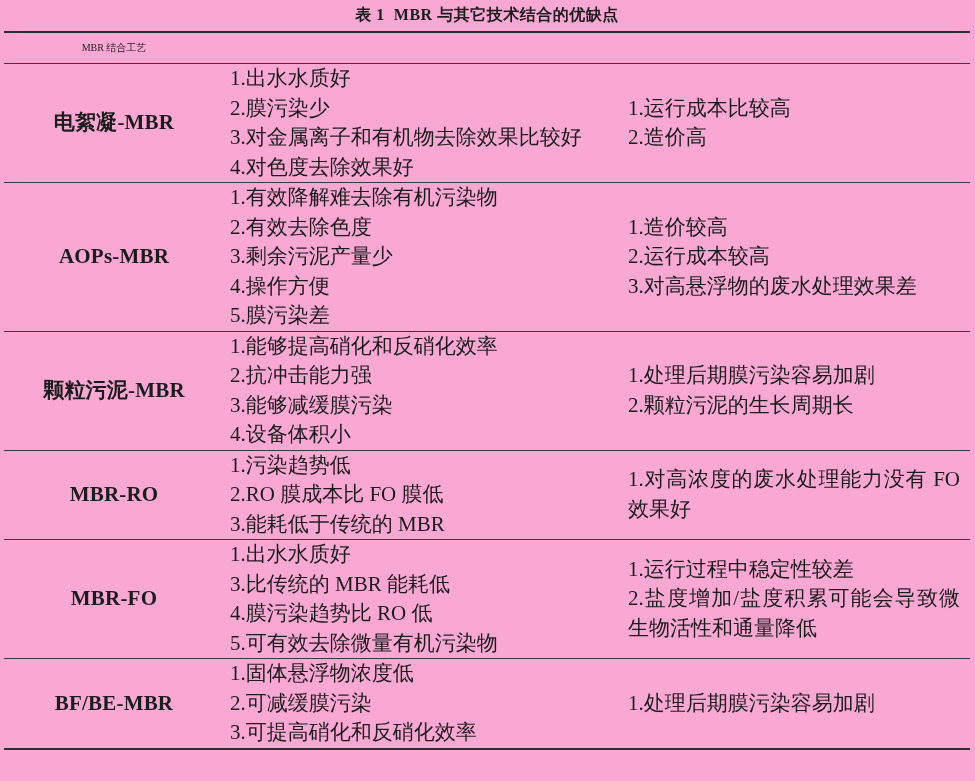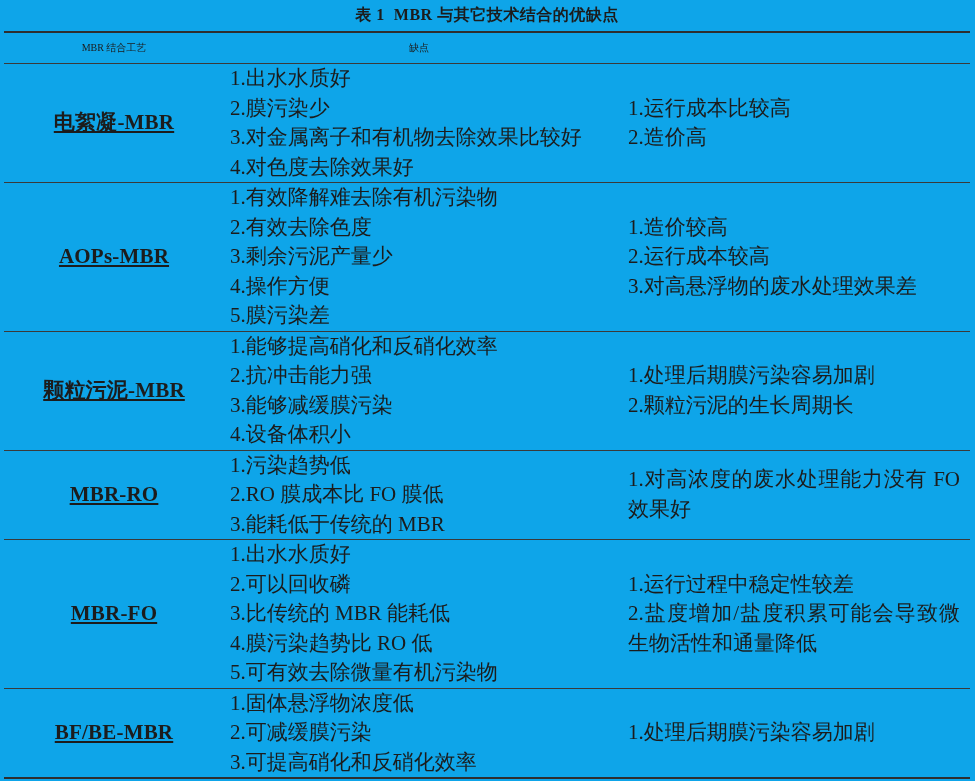--- a/index.html
+++ b/index.html
@@ -5,21 +5,21 @@
   html, body {
     margin: 0;
     padding: 0;
     background: #ffffff;
     font-family: "Liberation Serif", "DejaVu Serif", serif;
     color: #1c1c1c;
   }
   .page {
     width: 975px;
     height: 781px;
-    background: #0ea5e9;
+    background: #f9a8d4;
     box-sizing: border-box;
     padding: 0 5px 0 4px;
     overflow: hidden;
   }
   .table-title {
     height: 31px;
     padding-top: 5px;
     box-sizing: border-box;
     text-align: center;
     font-weight: bold;
@@ -50,36 +50,34 @@
     display: flex;
     flex-direction: column;
     justify-content: center;
     font-size: 21px;
     line-height: 29.5px;
   }
   .col-process-cell {
     align-items: center;
     font-weight: bold;
     letter-spacing: 0.2px;
-    text-decoration: underline;
   }
   .col-adv-cell { padding-left: 6px; }
   .col-dis-cell { padding-left: 14px; padding-right: 10px; }
   .item { text-align: justify; }
 </style>
 </head>
 <body>
 
 <div class="page">
   <div class="table-title">表 1  MBR 与其它技术结合的优缺点</div>
 
   <div class="mbr-table">
     <div class="thead">
       <div class="th">MBR 结合工艺</div>
-      <div class="th">缺点</div>
     </div>
     <div id="table-body">
         <div class="trow">
           <div class="td col-process-cell">电絮凝-MBR</div>
           <div class="td col-adv-cell">
             <div class="item">1.出水水质好</div>
             <div class="item">2.膜污染少</div>
             <div class="item">3.对金属离子和有机物去除效果比较好</div>
             <div class="item">4.对色度去除效果好</div>
           </div>
@@ -124,21 +122,20 @@
             <div class="item">3.能耗低于传统的 MBR</div>
           </div>
           <div class="td col-dis-cell">
             <div class="item">1.对高浓度的废水处理能力没有 FO 效果好</div>
           </div>
         </div>
         <div class="trow">
           <div class="td col-process-cell">MBR-FO</div>
           <div class="td col-adv-cell">
             <div class="item">1.出水水质好</div>
-            <div class="item">2.可以回收磷</div>
             <div class="item">3.比传统的 MBR 能耗低</div>
             <div class="item">4.膜污染趋势比 RO 低</div>
             <div class="item">5.可有效去除微量有机污染物</div>
           </div>
           <div class="td col-dis-cell">
             <div class="item">1.运行过程中稳定性较差</div>
             <div class="item">2.盐度增加/盐度积累可能会导致微生物活性和通量降低</div>
           </div>
         </div>
         <div class="trow">

